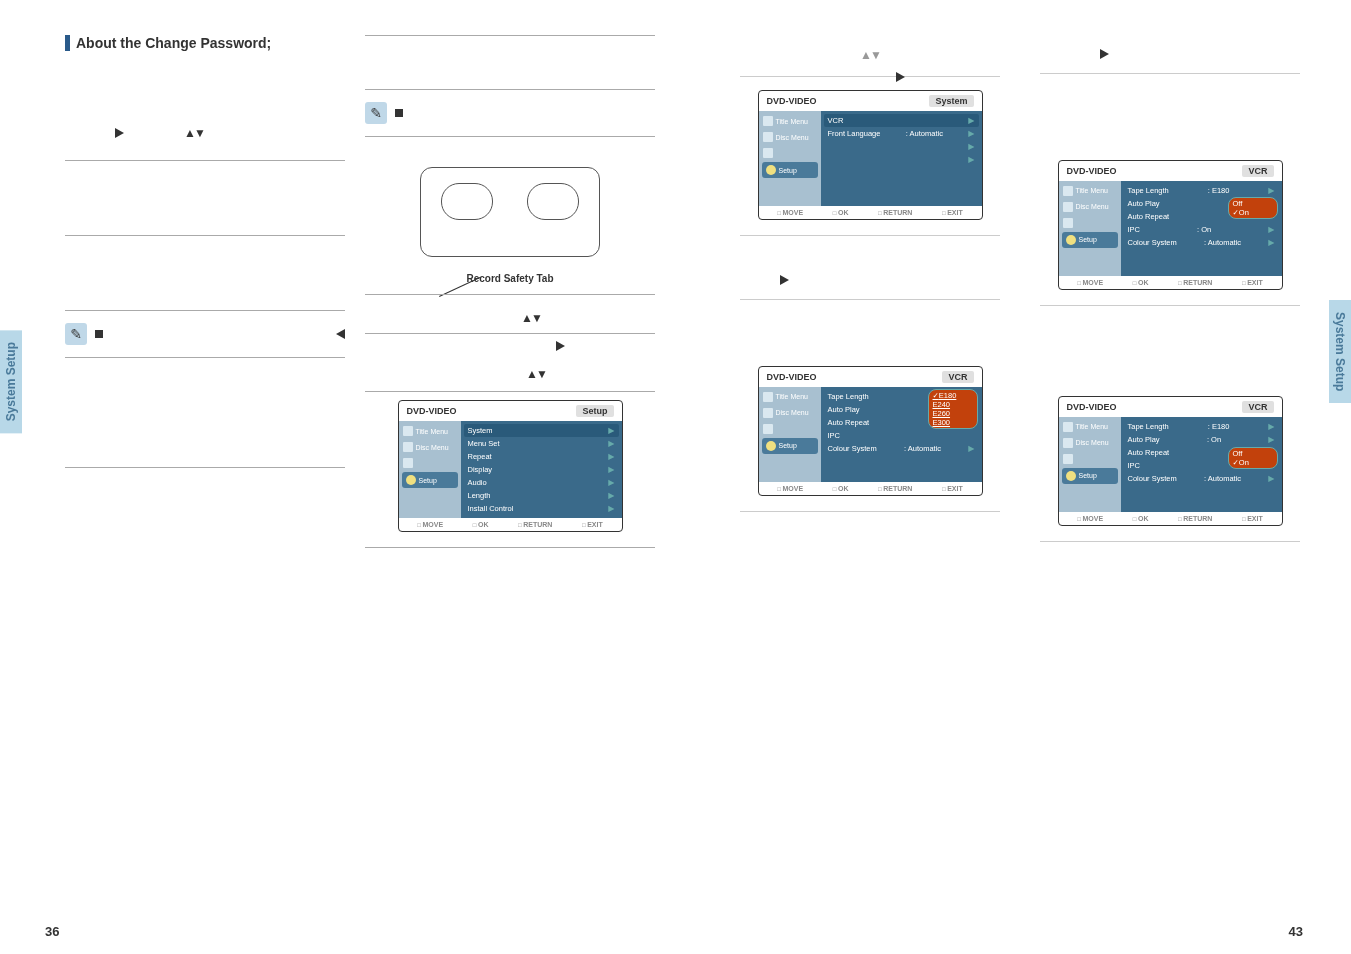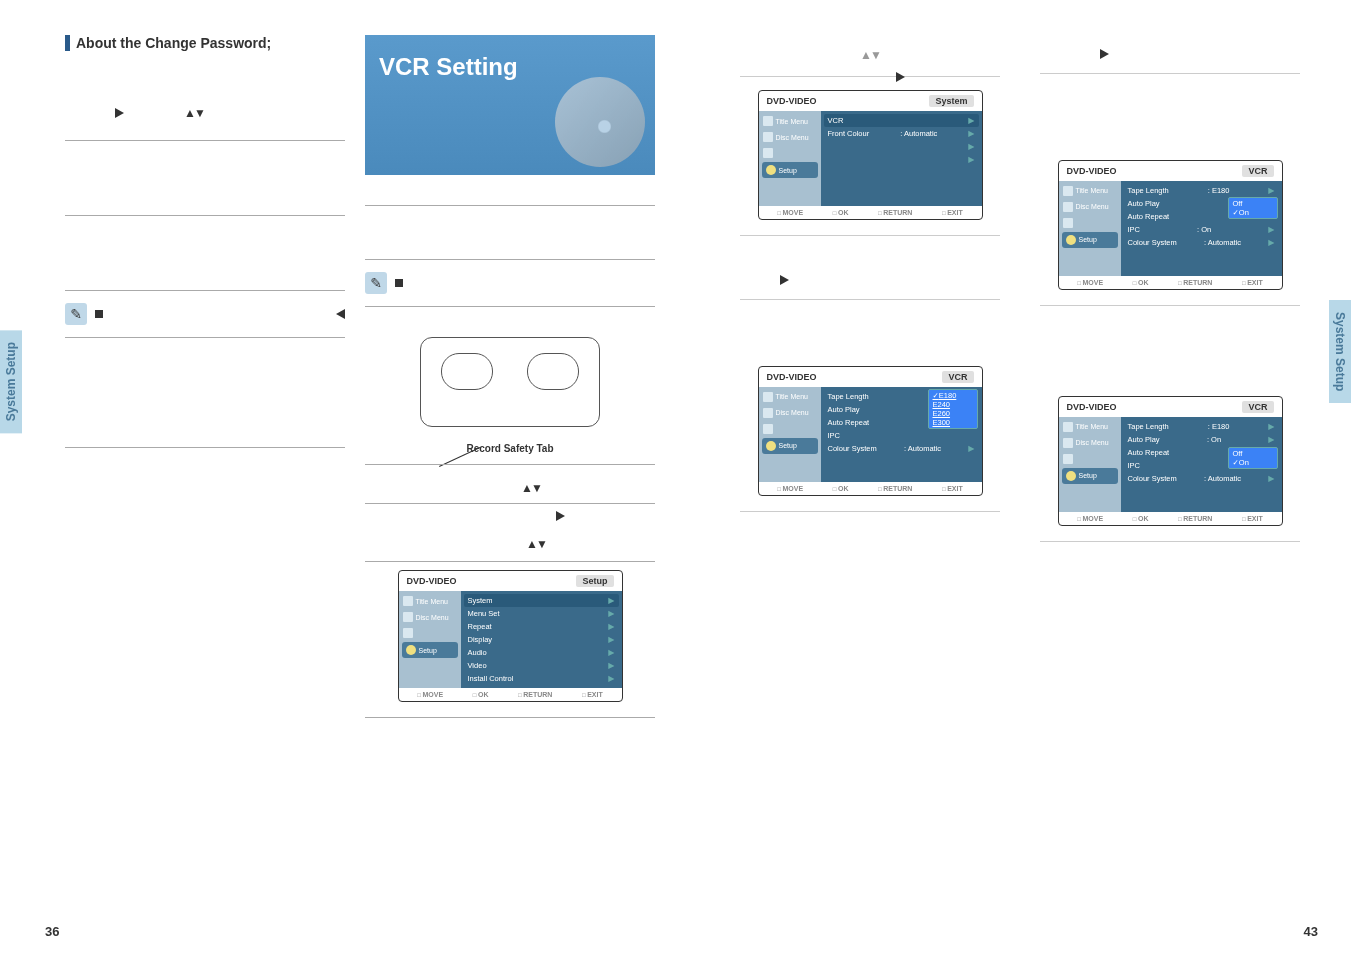--- a/index.html
+++ b/index.html
@@ -35,28 +35,28 @@
     .side-tab.left { left: 0; top: 330px; transform: rotate(180deg); }
     .side-tab.right { right: 0; top: 300px; }
     
     .page-number {
       position: absolute;
       bottom: 15px;
       font-weight: bold;
       font-size: 13px;
     }
     .page-number.left { left: 45px; }
-    .page-number.right { right: 33px; text-align: right; }
+    .page-number.right { right: 48px; text-align: right; }
     
     
     .heading-bar {
       display: flex;
       align-items: center;
       gap: 6px;
-      margin-bottom: 10px;
+      margin-bottom: 30px;
     }
     .blue-bar { width: 5px; height: 16px; background: #2a5a8a; }
     .heading-text { font-size: 14px; font-weight: bold; }
     
     .step {
       border-bottom: 1px solid #aaa;
       padding: 10px 8px 10px 0;
       min-height: 55px;
       position: relative;
     }
@@ -175,21 +175,21 @@
     .osd-footer {
       display:flex; justify-content:space-around;
       padding: 3px 4px;
       font-size: 7px;
       font-weight: bold;
       color:#888;
     }
     .osd-footer span::before { content:'□ '; font-size:6px;}
     
     .check { color:#fff;}
-    .opt-list { background:#3b82f6; border:1px solid #6aa; border-radius:2px; padding:1px 4px; font-size:7.5px; min-width:50px;}
+    .opt-list { background:#c2410c; border:1px solid #6aa; border-radius:8px; padding:1px 4px; font-size:7.5px; min-width:50px;}
     
     
     .rp-col { position:absolute; width: 260px; top:30px;}
     .rp-left { left: 60px;}
     .rp-right { left: 360px;}
     
     .step-light { border-bottom: 1px solid #ccc; padding: 8px 0 14px 0; margin-bottom: 18px; font-size:9px; color:#999;}
     
   </style>
 </head>
@@ -214,24 +214,20 @@
     <div class="note-box">
       <div class="note-icon">✎</div>
       <div class="note-bullet"></div>
       <span style="flex:1;"></span>
       <span class="triangle-left"></span>
     </div>
     <div class="step" style="min-height:110px;"></div>
   </div>
 
   <div class="right-col">
-    <div class="title-banner">
-      <span>VCR Setting</span>
-      <div class="disc-graphic"></div>
-    </div>
     <div class="step" style="border-top:1px solid #aaa;"></div>
     <div class="note-box" style="border-top:none;">
       <div class="note-icon">✎</div>
       <div class="note-bullet"></div>
     </div>
 
     <div style="padding:10px 0;">
       <div class="vcr-drawing"></div>
       <div class="vcr-pointer"></div>
       <div class="vcr-label">Record Safety Tab</div>
@@ -284,21 +280,21 @@
             </div>
           <div class="osd-row">
               <span>Display</span>
               <span class="arrow">▶</span>
             </div>
           <div class="osd-row">
               <span>Audio</span>
               <span class="arrow">▶</span>
             </div>
           <div class="osd-row">
-              <span>Video</span>
+              <span>Length</span>
               <span class="arrow">▶</span>
             </div>
           <div class="osd-row">
               <span>Install Control</span>
               <span class="arrow">▶</span>
             </div>
         </div>
       </div>
       <div class="osd-footer">
         <span>MOVE</span>
@@ -340,21 +336,21 @@
               <span class="osd-sb-icon gear"></span>
               <span>Setup</span>
             </div>
         </div>
         <div class="osd-content">
           <div class="osd-row hl">
               <span>VCR</span>
               <span class="arrow">▶</span>
             </div>
           <div class="osd-row">
-              <span>Front Colour</span>
+              <span>Front Language</span>
               <span>: Automatic</span>
               <span class="arrow">▶</span>
             </div>
           <div class="osd-row">
               <span></span>
               <span class="arrow">▶</span>
             </div>
           <div class="osd-row">
               <span></span>
               <span class="arrow">▶</span>

